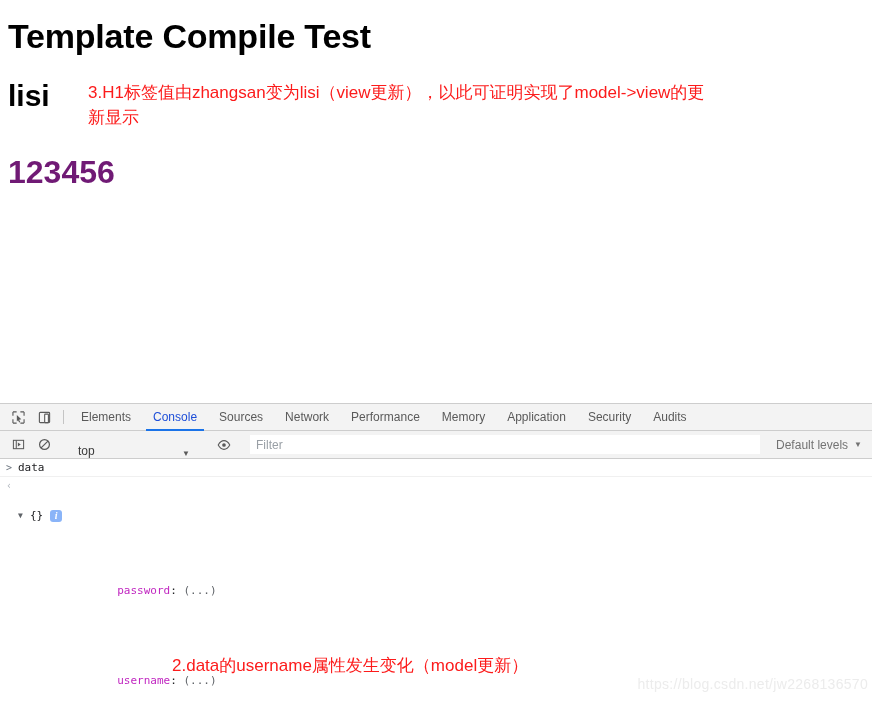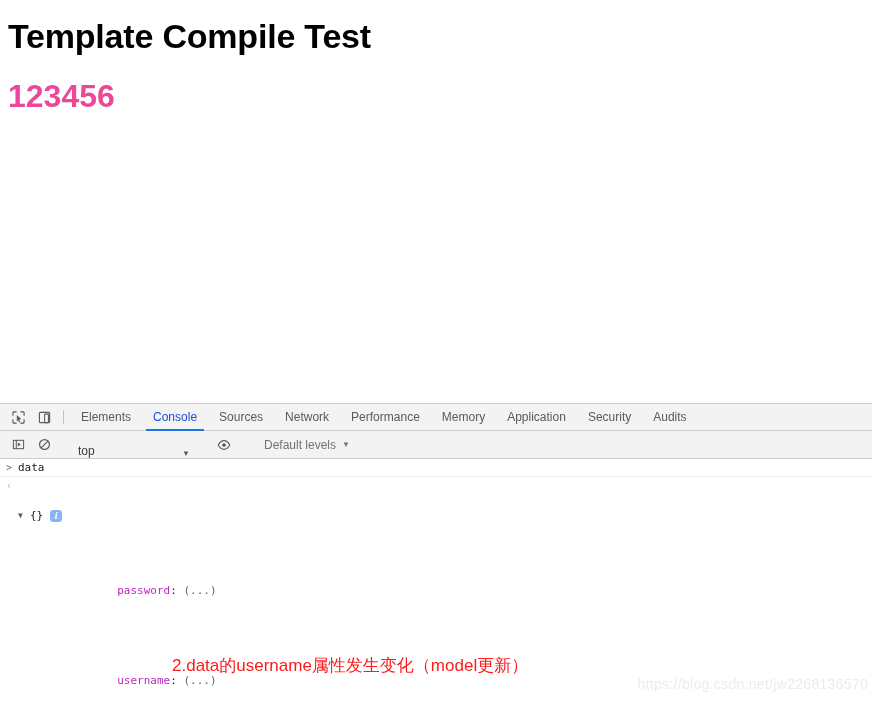--- a/index.html
+++ b/index.html
@@ -54,21 +54,21 @@
     color: #fc1b1b;
     font-size: 17px;
     line-height: 1.45;
     margin-left: 12px;
     margin-top: 2px;
     max-width: 620px;
   }
   .h1-password {
     font-size: 32px;
     font-weight: bold;
-    color: #ec4899;
+    color: #701a75;
     margin: 24px 0 0 0;
     line-height: 1.1;
   }
 
   
   .devtools {
     position: absolute;
     left: 0;
     top: 403px;
     width: 872px;
@@ -282,20 +282,24 @@
 
   .ic { display: block; }
 </style>
 </head>
 <body>
 
 <div class="page-viewport">
   <div class="page-inner">
     <h1 class="h1-title">Template Compile Test</h1>
 
+    <div class="row-username">
+      <h1 class="h1-username">lisi</h1>
+      <div class="annot-red">3.H1标签值由zhangsan变为lisi（view更新），以此可证明实现了model-&gt;view的更新显示</div>
+    </div>
 
     <h1 class="h1-password">123456</h1>
   </div>
 </div>
 
 <div class="devtools">
 
   <div class="dt-tabbar">
     <div class="dt-tool-btn">
       <svg class="ic" width="13" height="13" viewBox="0 0 14 14" aria-hidden="true">
@@ -363,20 +367,21 @@
     <div class="dt-sep"></div>
 
     <div class="dt-tool-btn">
       <svg class="ic" width="14" height="14" viewBox="0 0 16 16" aria-hidden="true">
         <path d="M1.4 8 C3.4 4.3 6 3 8 3 C10 3 12.6 4.3 14.6 8 C12.6 11.7 10 13 8 13 C6 13 3.4 11.7 1.4 8 Z" stroke="#5a5a5a" stroke-width="1.2" fill="none"></path>
         <circle cx="8" cy="8" r="2.1" fill="#5a5a5a"></circle>
       </svg>
     </div>
     <div class="dt-sep"></div>
 
+    <input class="filter-input" type="text" placeholder="Filter" style="">
 
     <div class="levels-select">
       <span>Default levels</span>
       <span class="caret">▼</span>
     </div>
   </div>
 
   <div class="dt-console">
 
     <div class="cmsg">

